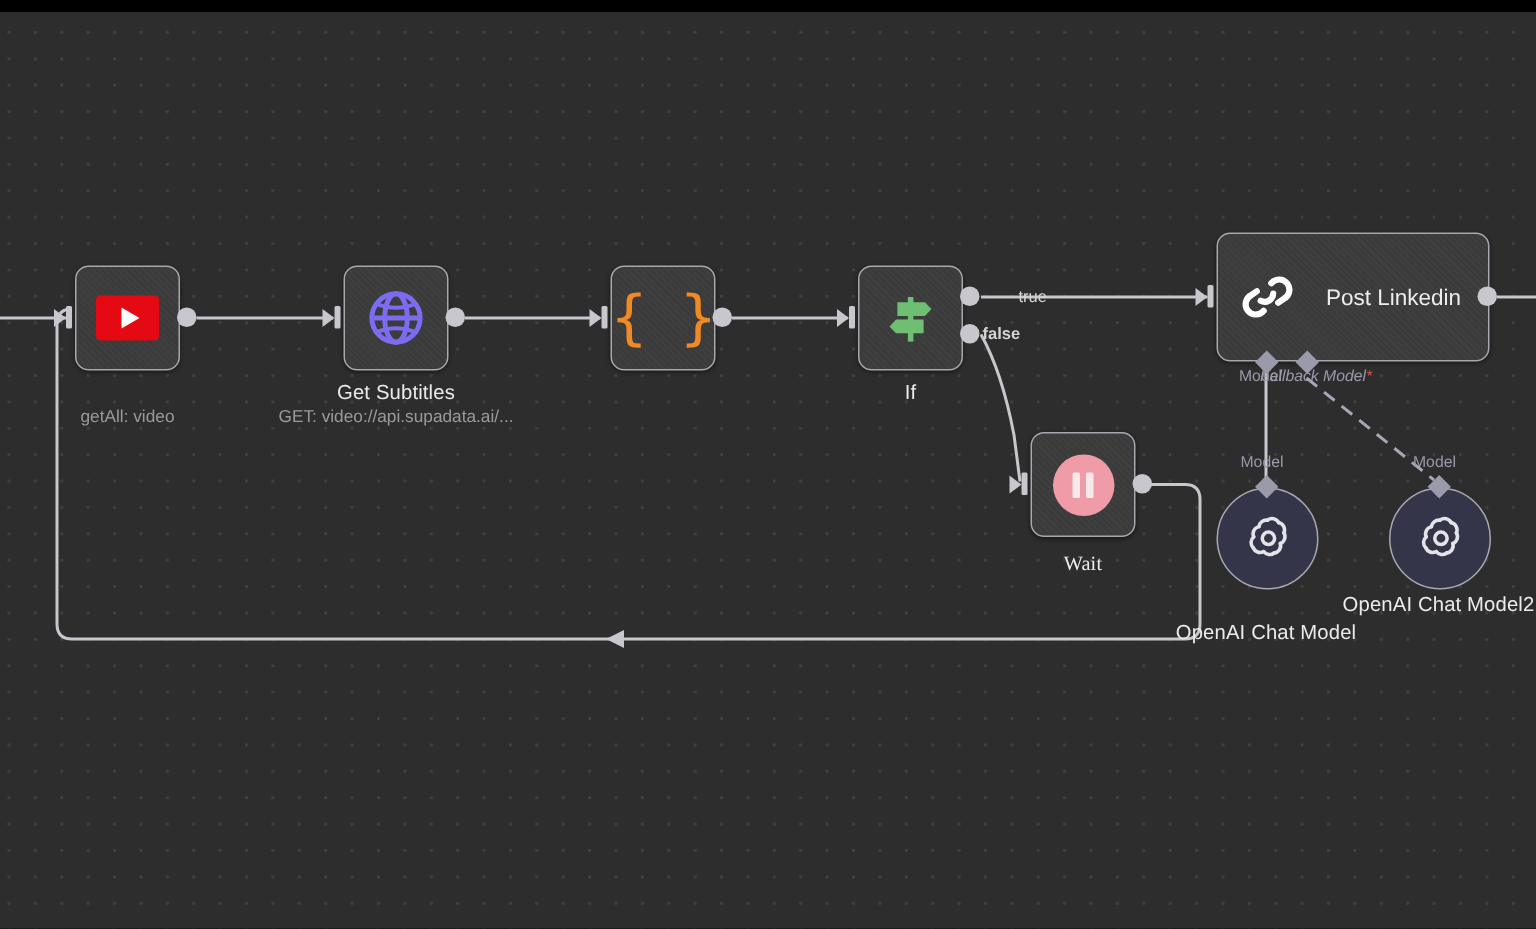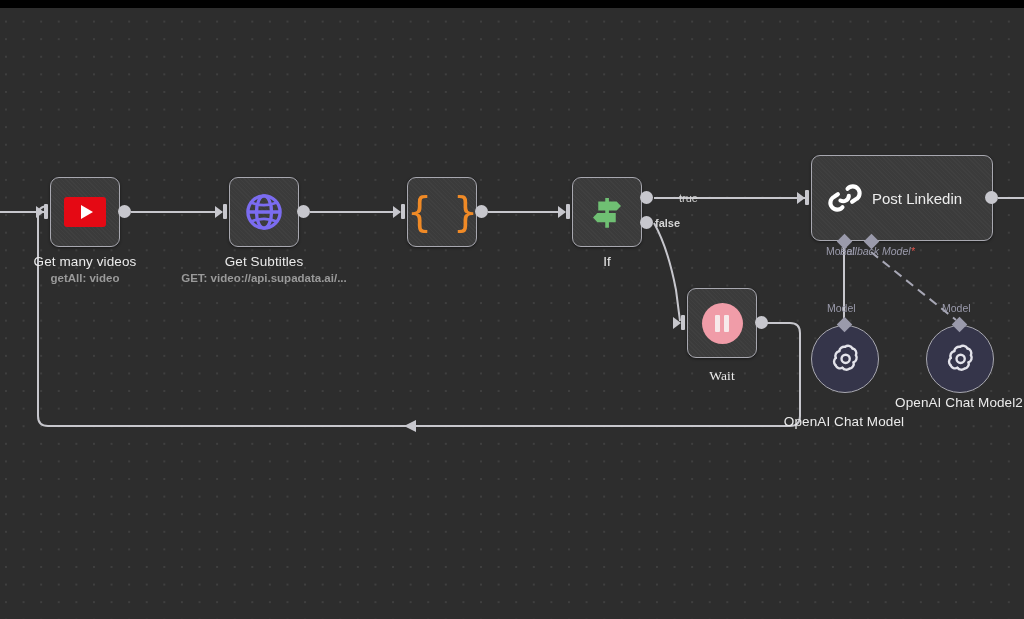--- a/index.html
+++ b/index.html
@@ -72,21 +72,20 @@
     text-align: center;
     letter-spacing: 0.1px;
   }
   .node-sublabel {
     position: absolute;
     z-index: 25;
     color: #9a9a9a;
     font-size: 11.5px;
     white-space: nowrap;
     text-align: center;
-    font-weight: bold;
   }
 
   
   .out-dot {
     position: absolute;
     width: 13px; height: 13px;
     border-radius: 50%;
     background: #c7c7cd;
     z-index: 24;
   }
@@ -173,21 +172,21 @@
     gap: 4px;
   }
   .wait-bar { width: 5px; height: 17px; background: #f7e9ea; border-radius: 1px; }
   .svg-icon { position: relative; z-index: 2; display: block; }
 
   
   #node-linkedin {
     width: 182px; height: 86px;
     justify-content: flex-start;
     padding-left: 14px;
-    gap: 8px;
+    gap: 20px;
   }
   #node-linkedin .lk-text {
     position: relative; z-index: 2;
     color: #ededed;
     font-size: 15px;
     white-space: nowrap;
   }
 </style>
 </head>
 <body>
@@ -222,21 +221,20 @@
   </svg>
 
   <div class="node node-square" id="node-youtube" style="left:50px; top:177px;">
     <div class="yt-icon">
       <div class="yt-tri"></div>
     </div>
   </div>
   <div class="in-arrow" style="left:36px; top:206px;"></div>
   <div class="in-bar" style="left:44px; top:204px;"></div>
   <div class="out-dot" style="left:118px; top:205px;"></div>
-  <div class="node-label" style="left:0px; top:254px; width:170px;">Get many videos</div>
   <div class="node-sublabel" style="left:0px; top:272px; width:170px;">getAll: video</div>
 
   <div class="node node-square" id="node-http" style="left:229px; top:177px;">
     <svg class="svg-icon" width="42" height="42" viewBox="0 0 24 24">
       <circle cx="12" cy="12" r="9.2" fill="none" stroke="#7b6cf0" stroke-width="1.9"></circle>
       <ellipse cx="12" cy="12" rx="4.3" ry="9.2" fill="none" stroke="#7b6cf0" stroke-width="1.9"></ellipse>
       <line x1="2.8" y1="12" x2="21.2" y2="12" stroke="#7b6cf0" stroke-width="1.9"></line>
       <path d="M 4.6 6.6 Q 12 9.6 19.4 6.6" fill="none" stroke="#7b6cf0" stroke-width="1.6"></path>
       <path d="M 4.6 17.4 Q 12 14.4 19.4 17.4" fill="none" stroke="#7b6cf0" stroke-width="1.6"></path>
     </svg>

